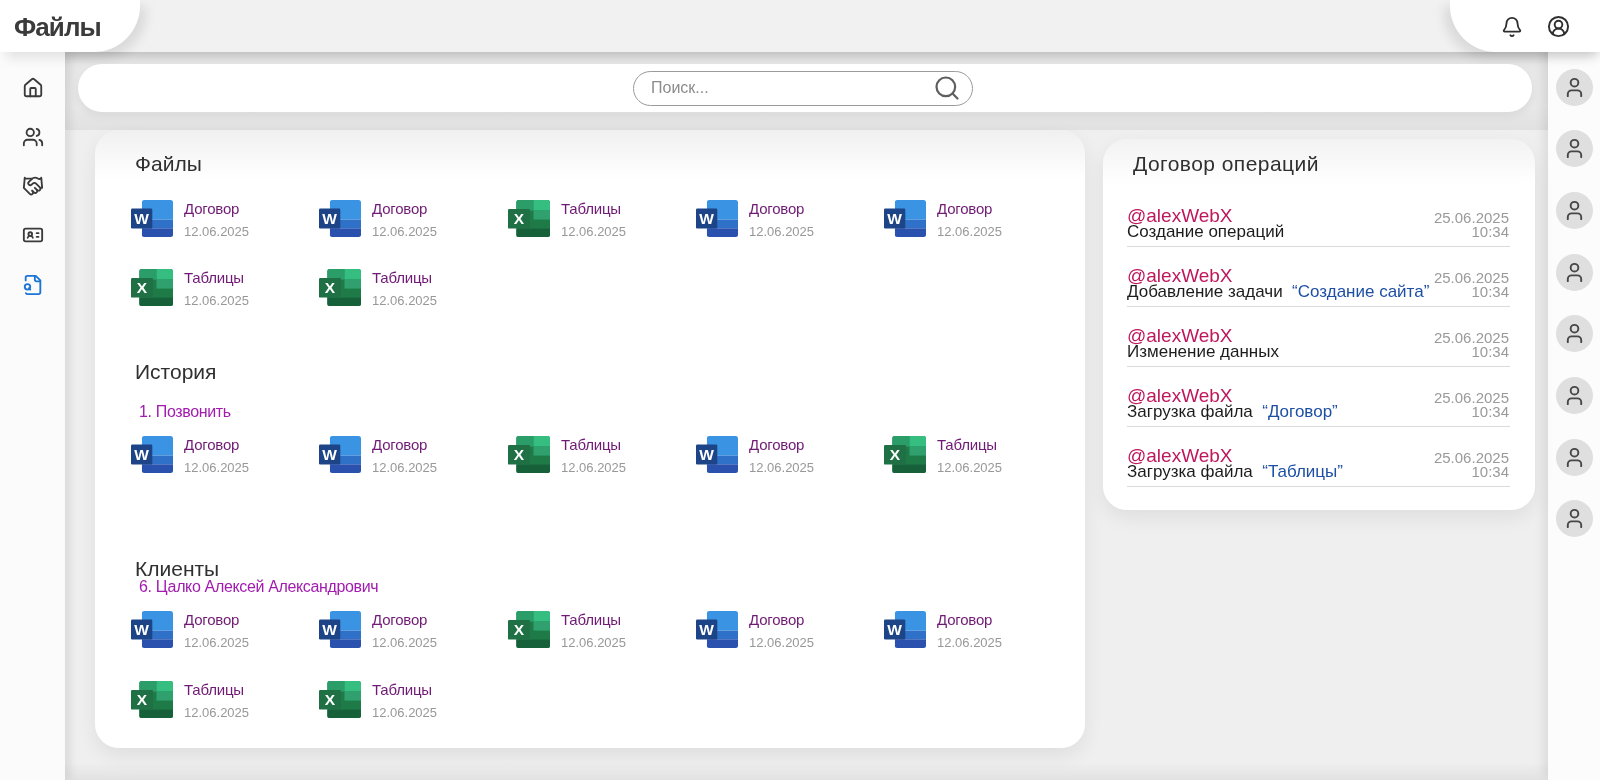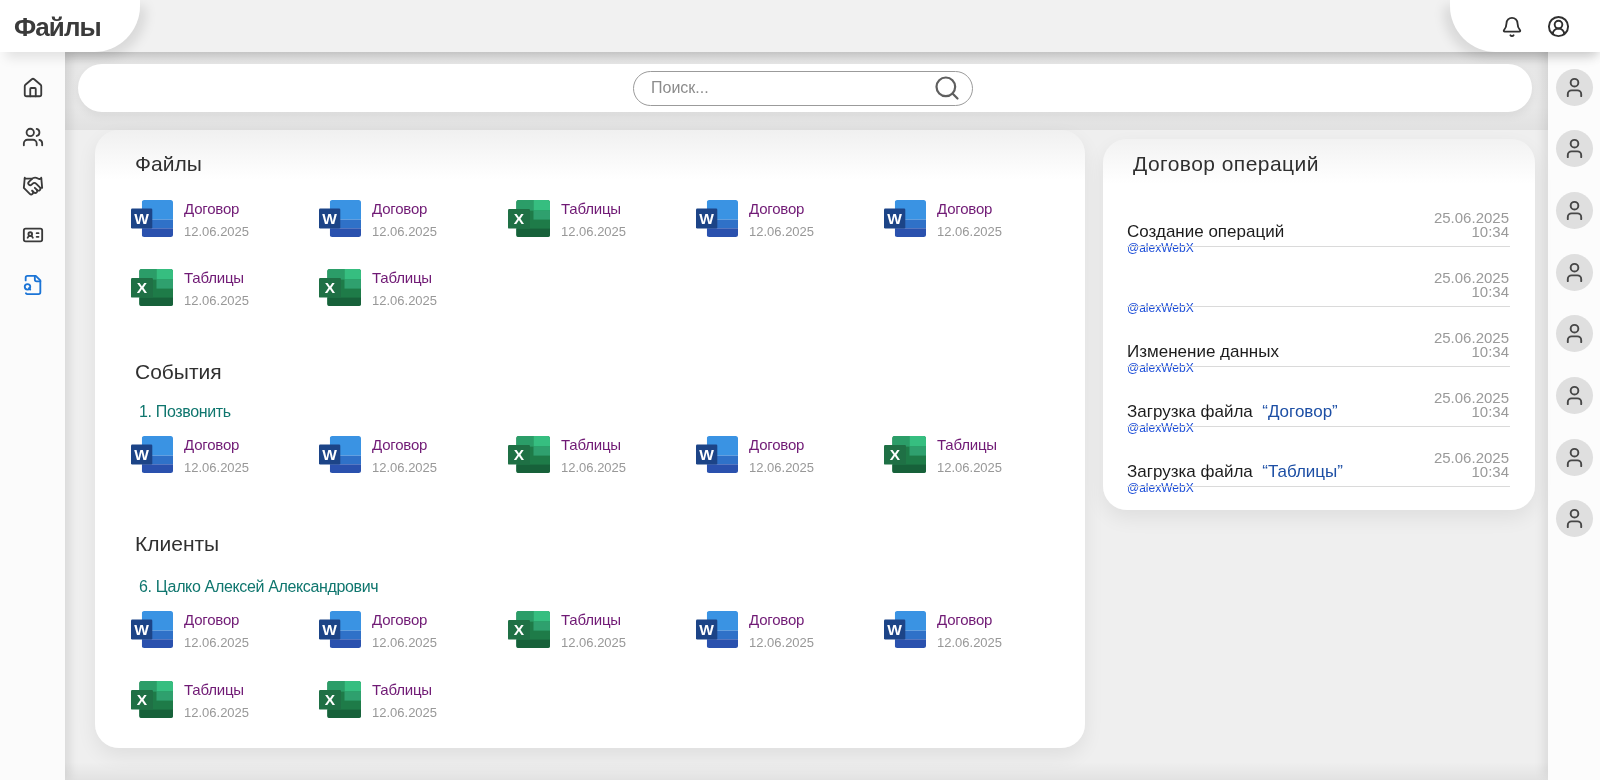--- a/index.html
+++ b/index.html
@@ -17,28 +17,28 @@
   #topright{right:0;top:0;width:150px;height:52px;background:#ffffff;border-bottom-left-radius:46px;box-shadow:-6px 6px 12px rgba(0,0,0,0.10);}
   
   #sidebar{left:0;top:52px;width:65px;height:728px;background:#fbfbfb;box-shadow:4px 0 10px rgba(0,0,0,0.10);}
   
   #searchbar{left:78px;top:64px;width:1454px;height:48px;background:#ffffff;border-radius:24px;box-shadow:0 4px 10px rgba(0,0,0,0.06);}
   #searchpill{left:633px;top:71px;width:340px;height:35px;border:1.5px solid #9b9b9b;border-radius:18px;box-sizing:border-box;background:#fff;}
   #searchtext{left:651px;top:80px;font-size:16px;color:#8c8c8c;line-height:1;}
   
   #maincard{left:95px;top:130px;width:990px;height:618px;border-radius:24px;background:linear-gradient(180deg,#f0f0f0 0%,#ffffff 8%);box-shadow:0 8px 20px rgba(0,0,0,0.07);}
   .sechead{position:absolute;font-size:21px;color:#303030;line-height:1;}
-  .seclink{position:absolute;font-size:16px;color:#0f766e;line-height:1;letter-spacing:-0.35px;}
+  .seclink{position:absolute;font-size:16px;color:#a21caf;line-height:1;letter-spacing:-0.35px;}
   .item{position:absolute;width:180px;height:37px;}
   .t1{position:absolute;left:53px;top:0.5px;font-size:15px;line-height:1;color:#701a75;letter-spacing:-0.2px;}
   .t2{position:absolute;left:53px;top:24.5px;font-size:13px;line-height:1;color:#989898;text-align:right;}
   
   #histcard{left:1103px;top:139px;width:432px;height:371px;border-radius:24px;background:linear-gradient(180deg,#f2f2f2 0%,#ffffff 12%);box-shadow:0 8px 20px rgba(0,0,0,0.07);}
   .hhead{position:absolute;left:1133px;top:153px;font-size:21px;color:#303030;line-height:1;letter-spacing:0.45px;}
-  .huser{position:absolute;left:1127px;font-size:12px;color:#1d4ed8;line-height:1;margin-top:36px;}
+  .huser{position:absolute;left:1127px;font-size:19px;color:#be185d;line-height:1;}
   .hdesc{position:absolute;left:1127px;font-size:17px;color:#1c1c1c;line-height:1;}
   .hdesc .bl{color:#1d4fa5;}
   .hdate{position:absolute;font-size:15px;color:#9a9a9a;line-height:1;text-align:right;right:91px;}
   .hsep{position:absolute;left:1127px;width:383px;height:1px;background:#dadada;}
   
   .avatar{position:absolute;left:1556px;width:37px;height:37px;border-radius:50%;background:#dfdfdf;}
   .avatar svg{position:absolute;left:7px;top:7px;}
   #bottomstrip{left:65px;top:762px;width:1483px;height:18px;background:linear-gradient(180deg,rgba(0,0,0,0),rgba(0,0,0,0.055));}
 </style>
 </head>
@@ -229,21 +229,21 @@
           <rect x="25.5" y="0" width="16.5" height="10.6" fill="#36BE80"></rect>
           <rect x="25.5" y="10.6" width="16.5" height="9" fill="#2FA06E"></rect>
           <rect x="8.2" y="28.6" width="33.8" height="8.4" fill="#17613A"></rect>
         </g>
         <rect x="0" y="9" width="22" height="19.6" rx="1.2" fill="#1F7045"></rect>
         <text x="11" y="24" text-anchor="middle" font-family="Liberation Sans" font-size="15.5" font-weight="bold" fill="#ffffff">X</text>
       </svg>
       <div class="t1">Таблицы</div>
       <div class="t2">12.06.2025</div>
     </div>
-<div class="sechead" style="left:135px;top:361px">События</div>
+<div class="sechead" style="left:135px;top:361px">История</div>
 <div class="seclink" style="left:139px;top:404px">1. Позвонить</div>
 <div class="item" style="left:131px;top:436px">
       <svg width="42" height="37" viewBox="0 0 42 37" style="position:absolute;left:0;top:0">
         <defs>
           <clipPath id="wdoc">
             <rect x="10.8" y="0" width="31.2" height="37" rx="2.5"></rect>
           </clipPath>
         </defs>
         <g clip-path="url(#wdoc)">
           <rect x="10.8" y="0" width="31.2" height="19.6" fill="#3A93E3"></rect>
@@ -325,21 +325,21 @@
           <rect x="25.5" y="0" width="16.5" height="10.6" fill="#36BE80"></rect>
           <rect x="25.5" y="10.6" width="16.5" height="9" fill="#2FA06E"></rect>
           <rect x="8.2" y="28.6" width="33.8" height="8.4" fill="#17613A"></rect>
         </g>
         <rect x="0" y="9" width="22" height="19.6" rx="1.2" fill="#1F7045"></rect>
         <text x="11" y="24" text-anchor="middle" font-family="Liberation Sans" font-size="15.5" font-weight="bold" fill="#ffffff">X</text>
       </svg>
       <div class="t1">Таблицы</div>
       <div class="t2">12.06.2025</div>
     </div>
-<div class="sechead" style="left:135px;top:533px">Клиенты</div>
+<div class="sechead" style="left:135px;top:558px">Клиенты</div>
 <div class="seclink" style="left:139px;top:579px">6. Цалко Алексей Александрович</div>
 <div class="item" style="left:131px;top:611px">
       <svg width="42" height="37" viewBox="0 0 42 37" style="position:absolute;left:0;top:0">
         <defs>
           <clipPath id="wdoc">
             <rect x="10.8" y="0" width="31.2" height="37" rx="2.5"></rect>
           </clipPath>
         </defs>
         <g clip-path="url(#wdoc)">
           <rect x="10.8" y="0" width="31.2" height="19.6" fill="#3A93E3"></rect>
@@ -466,20 +466,21 @@
       <div class="t1">Таблицы</div>
       <div class="t2">12.06.2025</div>
     </div>
   <div class="hhead">Договор операций</div>
 <div class="huser" style="top:206px">@alexWebX</div>
 <div class="hdesc" style="top:223px">Создание операций</div>
 <div class="hdate" style="top:210px">25.06.2025</div>
 <div class="hdate" style="top:224px">10:34</div>
 <div class="hsep" style="top:246px"></div>
 <div class="huser" style="top:266px">@alexWebX</div>
+<div class="hdesc" style="top:283px">Добавление задачи&nbsp; <span class="bl">“Создание сайта”</span></div>
 <div class="hdate" style="top:270px">25.06.2025</div>
 <div class="hdate" style="top:284px">10:34</div>
 <div class="hsep" style="top:306px"></div>
 <div class="huser" style="top:326px">@alexWebX</div>
 <div class="hdesc" style="top:343px">Изменение данных</div>
 <div class="hdate" style="top:330px">25.06.2025</div>
 <div class="hdate" style="top:344px">10:34</div>
 <div class="hsep" style="top:366px"></div>
 <div class="huser" style="top:386px">@alexWebX</div>
 <div class="hdesc" style="top:403px">Загрузка файла&nbsp; <span class="bl">“Договор”</span></div>

